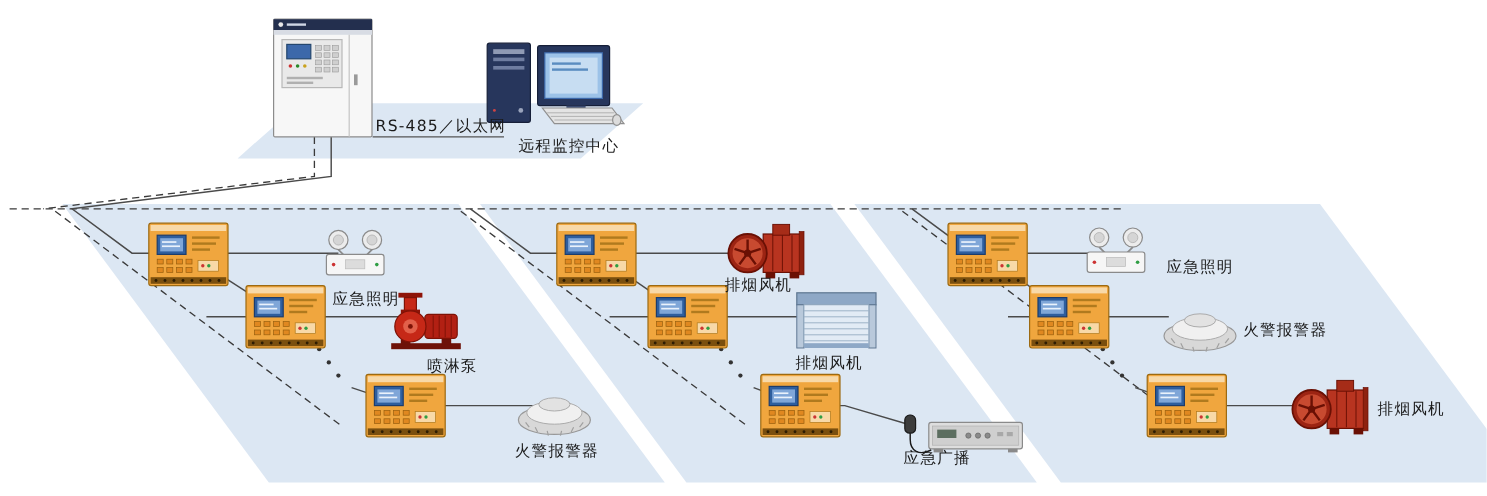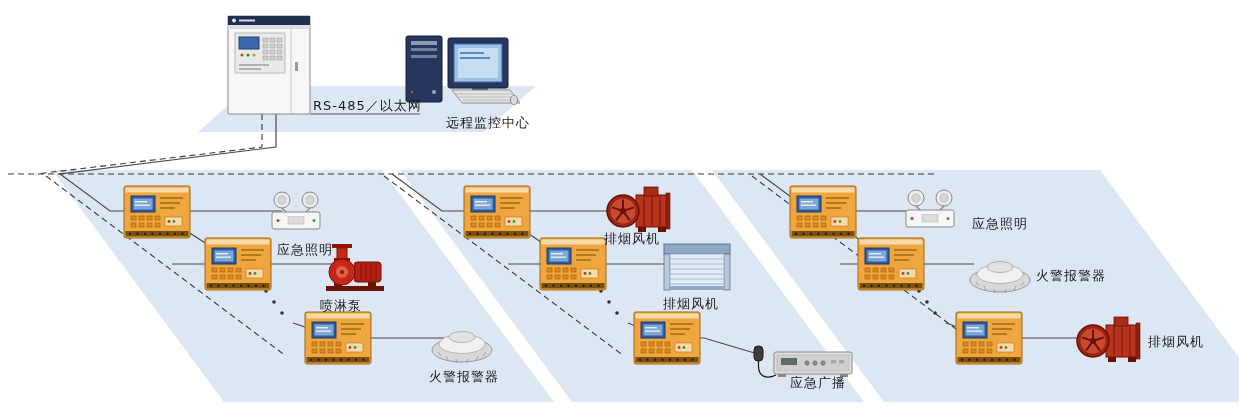--- a/index.html
+++ b/index.html
@@ -263,27 +263,27 @@
 
   <use href="#sym-module" x="790" y="186"></use>
   <use href="#sym-light" x="902" y="189"></use>
   <use href="#sym-module" x="858" y="238"></use>
   <use href="#sym-detector" x="968" y="248"></use>
   <use href="#sym-module" x="956" y="312"></use>
   <use href="#sym-fan" x="1076" y="317"></use>
 </svg>
 
 <span class="lbl" style="left:313px;top:98px">RS-485／以太网</span>
-<span class="lbl" style="left:446px;top:115px">远程监控中心</span>
+<span class="lbl" style="left:432px;top:115px">远程监控中心</span>
 
 <span class="lbl" style="left:277px;top:242px">应急照明</span>
-<span class="lbl" style="left:320px;top:298px">喷淋泵</span>
+<span class="lbl" style="left:356px;top:298px">喷淋泵</span>
 <span class="lbl" style="left:429px;top:369px">火警报警器</span>
 
 <span class="lbl" style="left:604px;top:231px">排烟风机</span>
 <span class="lbl" style="left:663px;top:296px">排烟风机</span>
-<span class="lbl" style="left:790px;top:375px">应急广播</span>
+<span class="lbl" style="left:753px;top:375px">应急广播</span>
 
 <span class="lbl" style="left:972px;top:216px">应急照明</span>
 <span class="lbl" style="left:1036px;top:268px">火警报警器</span>
 <span class="lbl" style="left:1148px;top:334px">排烟风机</span>
 
 </div>
 
 </body></html>

